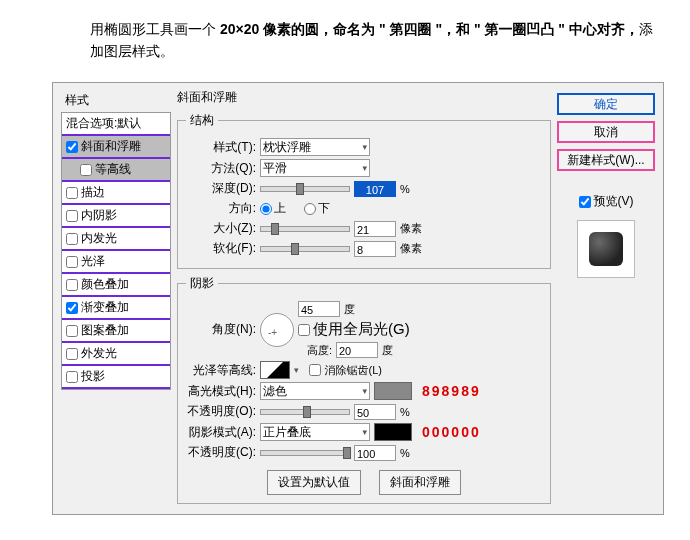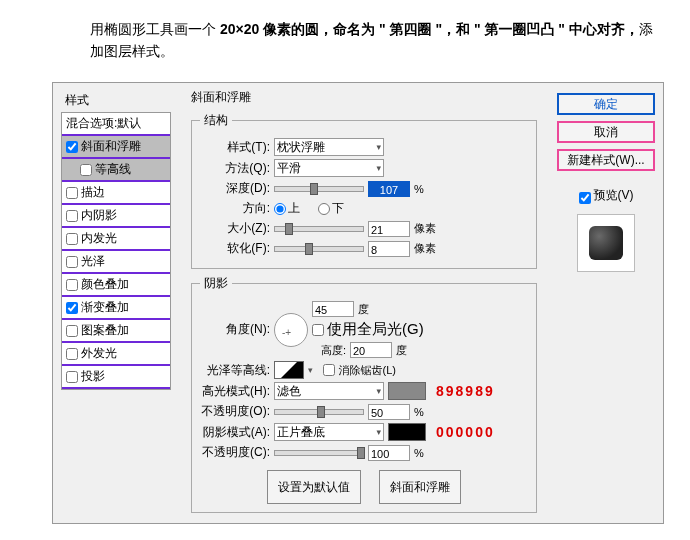--- a/index.html
+++ b/index.html
@@ -3,21 +3,21 @@
 <meta charset="utf-8">
 <style>
 * { box-sizing: border-box; margin: 0; padding: 0; font-family: "Microsoft YaHei", sans-serif; }
 body { background: #fff; width: 690px; height: 540px; overflow: hidden; position: relative; }
 .container { padding: 10px 30px 0 50px; }
 .intro { font-size: 14px; line-height: 22px; margin: 8px 0 12px 40px; }
 .intro .bold { font-weight: bold; }
 .dialog { position: absolute; left: 52px; top: 82px; width: 612px; border: 1px solid #999; background: #f0f0f0; }
 .titlebar { height: 22px; background: #fff; border-bottom: 1px solid #ccc; display: flex; align-items: center; padding: 0 8px; font-size: 12px; justify-content: space-between; }
 .close-x { font-size: 14px; cursor: pointer; }
-.dialog-body { display: flex; padding: 6px 8px 10px 8px; gap: 20px; }
+.dialog-body { display: flex; padding: 6px 8px 10px 8px; gap: 6px; }
 .left-panel { width: 110px; }
 .left-title { font-size: 12px; padding: 3px 4px; }
 .left-list { border: 1px solid #999; background: #fff; font-size: 12px; }
 .left-item { padding: 2px 4px; border-bottom: 2px solid #6d28d9; display: flex; align-items: center; gap: 3px; }
 .left-item.selected { background: #bdbdbd; }
 .left-item.sub { padding-left: 18px; }
 .left-item input[type=checkbox] { width: 12px; height: 12px; }
 .center-panel { flex: 1; display: flex; flex-direction: column; gap: 6px; }
 fieldset { border: 1px solid #aaa; padding: 6px 8px 8px 8px; font-size: 12px; }
 legend { font-size: 12px; padding: 0 4px; }
@@ -34,25 +34,25 @@
 .radio { display: inline-flex; align-items: center; gap: 2px; }
 .radio input { width: 12px; height: 12px; }
 .angle-wheel { width: 34px; height: 34px; border: 1px solid #999; border-radius: 50%; background: #fff; position: relative; }
 .angle-wheel .cross { position: absolute; left: 7px; top: 13px; font-size: 10px; color: #666; }
 .swatch { width: 30px; height: 18px; border: 1px solid #666; }
 .swatch.grad { background: linear-gradient(135deg, #fff 0%, #fff 48%, #000 52%, #000 100%); }
 .swatch.gray { background: #898989; width: 38px; }
 .swatch.black { background: #000; width: 38px; }
 .hex-note { color: #d00; font-weight: bold; font-size: 14px; margin-left: 6px; letter-spacing: 2px; }
 .btnrow { display: flex; gap: 18px; justify-content: center; padding: 6px 0 0 0; }
-.btn { border: 1px solid #888; background: #f4f4f4; font-size: 12px; padding: 2px 10px; height: 34px; display: inline-flex; align-items: center; justify-content: center; }
+.btn { border: 1px solid #888; background: #f4f4f4; font-size: 12px; padding: 2px 10px; height: 25px; display: inline-flex; align-items: center; justify-content: center; }
 .right-panel { width: 98px; display: flex; flex-direction: column; gap: 6px; padding-top: 4px; }
 .rbtn { border: 2px solid #ec4899; background: #f4f4f4; height: 22px; font-size: 12px; display: flex; align-items: center; justify-content: center; }
 .rbtn.primary { border: 2px solid #0a59c7; color: #0a59c7; }
-.preview-cb { display: flex; align-items: flex-end; gap: 3px; font-size: 12px; justify-content: center; margin-top: 10px; }
+.preview-cb { display: flex; align-items: center; gap: 3px; font-size: 12px; justify-content: center; margin-top: 16px; }
 .preview-box { width: 58px; height: 58px; border: 1px solid #bbb; background: #fff; display: flex; align-items: center; justify-content: center; margin: 4px auto; }
 .preview-box .cube { width: 34px; height: 34px; border-radius: 6px; background: radial-gradient(circle at 30% 30%, #6a6a6a, #222 70%); }
 </style>
 </head>
 <body>
 
 <div class="container">
   <p class="intro">
     <span>用椭圆形工具画一个 </span><span class="bold">20×20 像素的圆，命名为 " 第四圈 "，和 " 第一圈凹凸 " 中心对齐，</span><span>添加图层样式。</span>
   </p>

